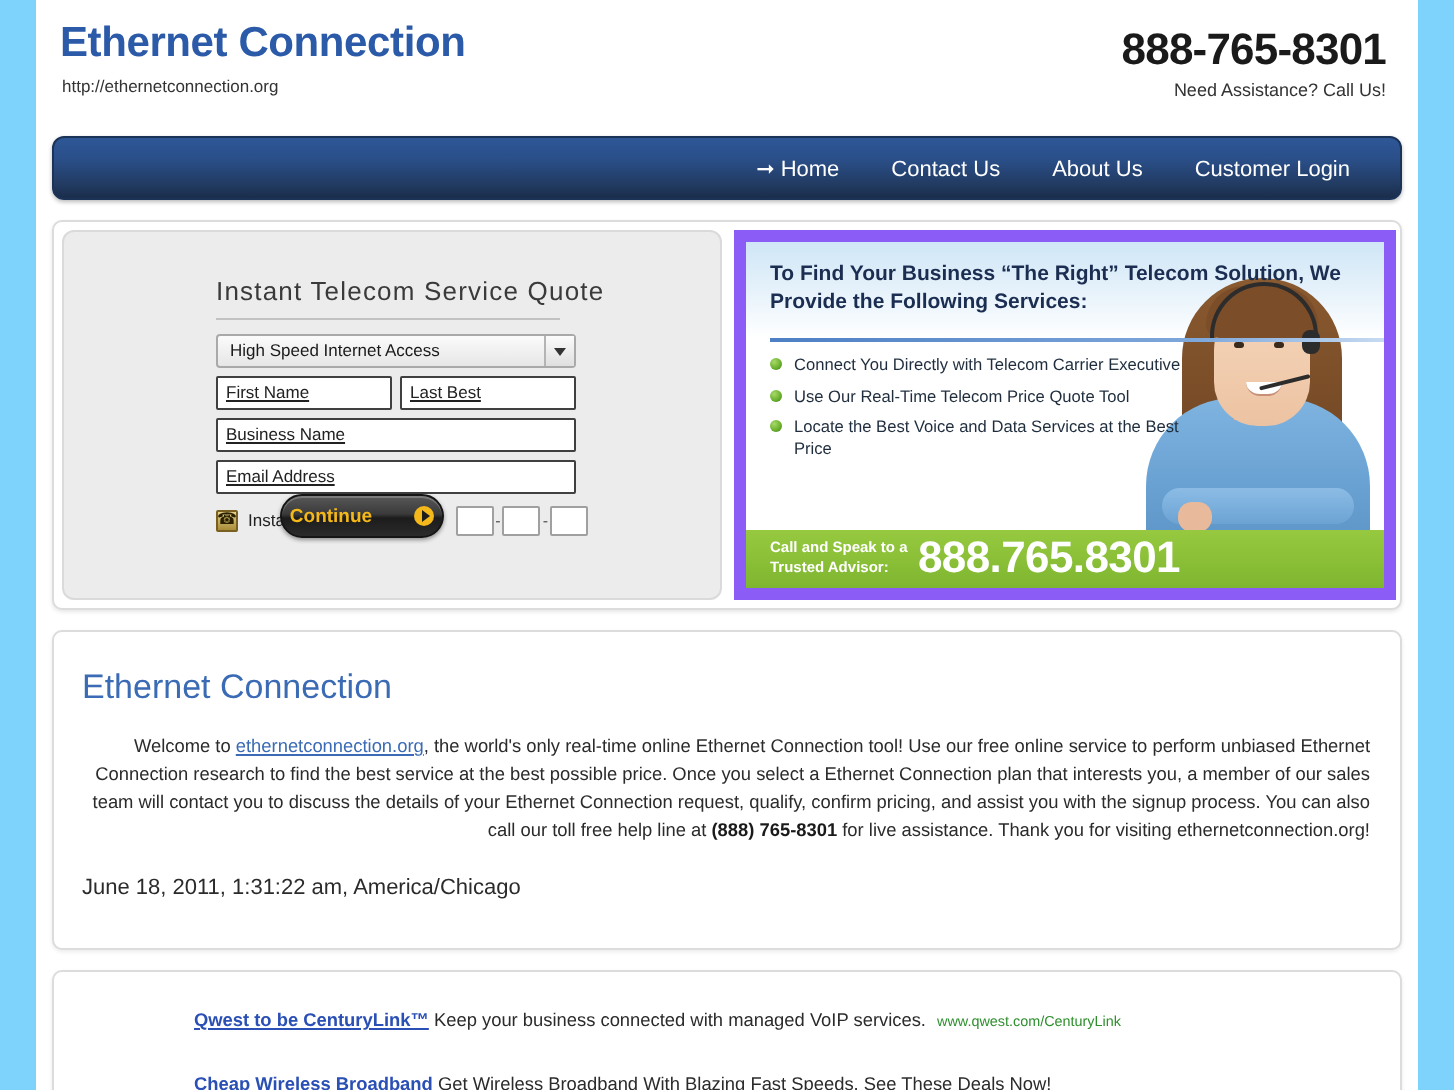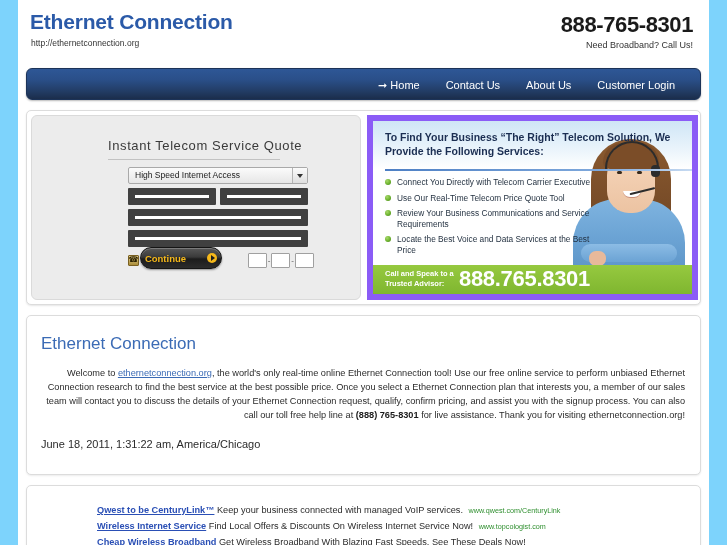--- a/index.html
+++ b/index.html
@@ -122,21 +122,21 @@
     color: #3a3a3a;
     letter-spacing: 0.6px;
     white-space: nowrap;
   }
   .quote-rule {
     position: absolute;
     left: 76px; top: 43px;
     width: 172px; height: 1px;
     background: #c2c2c2;
   }
-  .form-area { position: absolute; left: 76px; top: 51px; width: 186px; margin-left: 20px; }
+  .form-area { position: absolute; left: 76px; top: 51px; width: 186px; }
   .sel-row {
     position: relative;
     width: 180px; height: 17px;
     margin-bottom: 4px;
   }
   .sel-box {
     width: 180px; height: 17px;
     background: linear-gradient(to bottom, #fbfbfb 0%, #e6e6e6 100%);
     border: 1px solid #a9a9a9;
     border-radius: 2px;
@@ -160,21 +160,21 @@
   .sel-arrow::after {
     content: "";
     border-left: 3px solid transparent;
     border-right: 3px solid transparent;
     border-top: 4px solid #333;
   }
   .name-row { display: flex; gap: 4px; margin-bottom: 4px; }
   .tf {
     height: 17px;
     background: #ffffff;
-    border: 7px solid #404040;
+    border: 1px solid #404040;
     border-radius: 1px;
     font-size: 8.5px;
     color: #222222;
     padding: 0 4px;
     line-height: 15px;
     white-space: nowrap;
     overflow: hidden;
     cursor: text;
     text-decoration: underline;
   }
@@ -503,21 +503,21 @@
 </head>
 <body>
 
 <div id="page">
   <div class="page-white"></div>
 
   <div class="site-header">
     <div class="brand-title">Ethernet Connection</div>
     <div class="brand-url">http://ethernetconnection.org</div>
     <div class="header-phone">888-765-8301</div>
-    <div class="header-phone-sub">Need Broadband? Call Us!</div>
+    <div class="header-phone-sub">Need Assistance? Call Us!</div>
   </div>
 
   <div class="nav-wrap">
     <div class="nav-items">
       <a class="nav-item">
         <span class="home-arrow">➞</span><span>Home</span>
       </a>
       <a class="nav-item">Contact Us</a>
       <a class="nav-item">About Us</a>
       <a class="nav-item">Customer Login</a>
@@ -583,21 +583,20 @@
         <div class="agent-ear-pad"></div>
         <div class="agent-mic"></div>
       </div>
 
       <div class="promo-head">To Find Your Business “The Right” Telecom Solution, We Provide the Following Services:</div>
       <div class="promo-rule"></div>
 
       <div class="promo-list">
         <div class="promo-li">Connect You Directly with Telecom Carrier Executive</div>
         <div class="promo-li">Use Our Real-Time Telecom Price Quote Tool</div>
-        <div class="promo-li">Review Your Business Communications and Service Requirements</div>
         <div class="promo-li">Locate the Best Voice and Data Services at the Best Price</div>
       </div>
 
       <div class="promo-green">
         <div class="promo-green-label">Call and Speak to a Trusted Advisor:</div>
         <div class="promo-green-phone">888.765.8301</div>
       </div>
     </div>
   </div>
 
@@ -608,23 +607,18 @@
     </div>
     <div class="content-date">June 18, 2011, 1:31:22 am, America/Chicago</div>
   </div>
 
   <div class="panel-ads">
     <div class="ad-row r1">
       <span class="ad-title">Qwest to be CenturyLink™</span>
       <span class="ad-desc">Keep your business connected with managed VoIP services.</span>
       <span class="ad-url">www.qwest.com/CenturyLink</span>
     </div>
-    <div class="ad-row r2">
-      <span class="ad-title">Wireless Internet Service</span>
-      <span class="ad-desc">Find Local Offers &amp; Discounts On Wireless Internet Service Now!</span>
-      <span class="ad-url">www.topcologist.com</span>
-    </div>
     <div class="ad-row r3">
       <span class="ad-title">Cheap Wireless Broadband</span>
       <span class="ad-desc">Get Wireless Broadband With Blazing Fast Speeds. See These Deals Now!</span>
     </div>
   </div>
 </div>
 
 </body></html>

